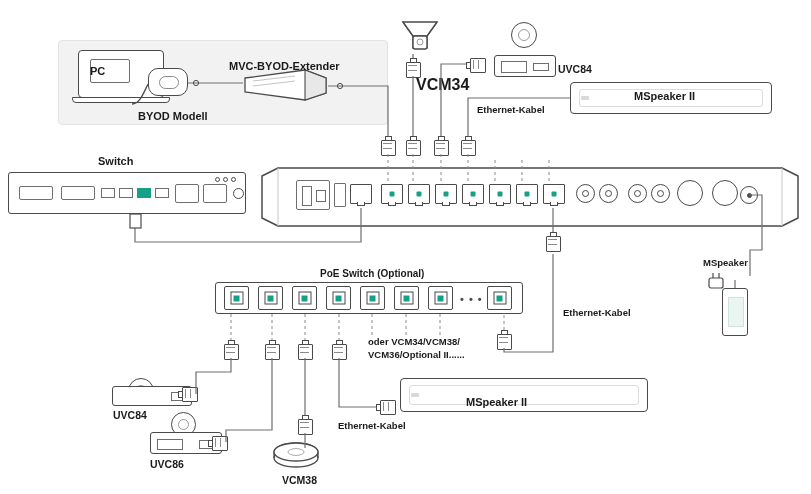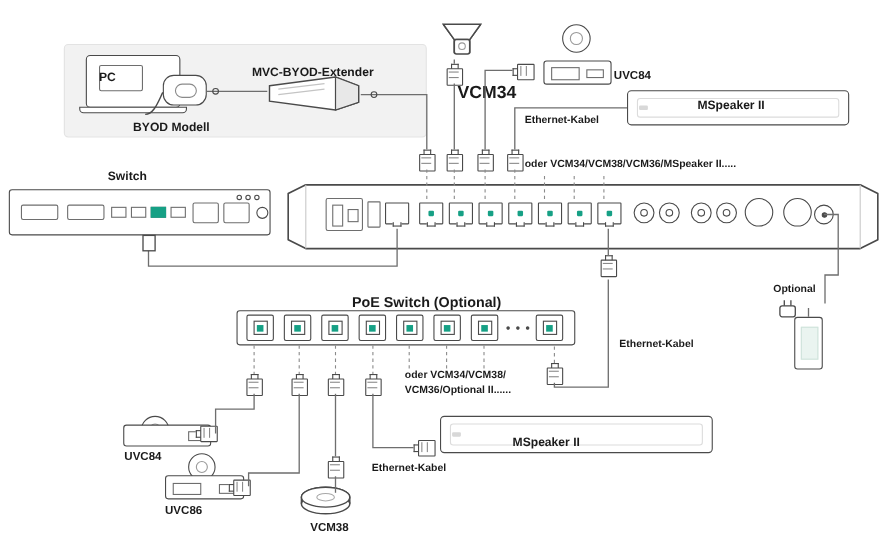--- a/index.html
+++ b/index.html
@@ -200,21 +200,21 @@
 
   <div class="box" style="left:243px; top:68px; width:85px; height:34px;">
     <svg width="85" height="34" viewBox="0 0 85 34">
       <polygon points="2,10 62,2 83,10 83,25 62,32 2,24" fill="#ffffff" stroke="#4a4a4a" stroke-width="1.3"></polygon>
       <polygon points="62,2 83,10 83,25 62,32" fill="#e8e8e8" stroke="#4a4a4a" stroke-width="1.1"></polygon>
       <line x1="10" y1="13" x2="52" y2="8" stroke="#c4c4c4" stroke-width="1"></line>
       <line x1="10" y1="18" x2="52" y2="13" stroke="#c4c4c4" stroke-width="1"></line>
     </svg>
   </div>
   <div class="lbl b" style="left:229px; top:60px; font-size:11px;">MVC-BYOD-Extender</div>
-  <div class="lbl b" style="left:121px; top:110px; font-size:11px;">BYOD  Modell</div>
+  <div class="lbl b" style="left:138px; top:110px; font-size:11px;">BYOD  Modell</div>
 
   <div class="box" style="left:399px; top:18px; width:42px; height:36px;">
     <svg width="42" height="36" viewBox="0 0 42 36">
       <path d="M4 4 L14 18 L14 30 L28 30 L28 18 L38 4" fill="none" stroke="#4a4a4a" stroke-width="1.4" stroke-linejoin="round"></path>
       <path d="M4 4 L14 18 L28 18 L38 4 Z" fill="#ffffff" stroke="#4a4a4a" stroke-width="1.4"></path>
       <rect x="14" y="18" width="14" height="13" rx="2" fill="#ffffff" stroke="#4a4a4a" stroke-width="1.4"></rect>
       <circle cx="21" cy="24" r="3" fill="none" stroke="#9a9a9a" stroke-width="1"></circle>
     </svg>
   </div>
   <div class="lbl b" style="left:416px; top:48px; font-size:16px;margin-top:28px;">VCM34</div>
@@ -229,21 +229,20 @@
   </div>
   <div class="lbl b" style="left:558px; top:63px; font-size:10.5px;">UVC84</div>
 
   <div class="speaker" style="left:570px; top:82px; width:202px; height:32px;">
     <div class="grill"></div>
     <div class="dot"></div>
   </div>
   <div class="lbl b" style="left:634px; top:90px; font-size:11px;">MSpeaker II</div>
 
   <div class="lbl" style="left:477px; top:105px; font-size:9.5px;">Ethernet-Kabel</div>
-  <div class="lbl" style="left:477px; top:145px; font-size:9.5px;">oder VCM34/VCM38/VCM36/MSpeaker II.....</div>
 
   <div class="lbl b" style="left:98px; top:155px; font-size:11px;">Switch</div>
   <div class="box outline" style="left:8px; top:172px; width:238px; height:42px;">
     <div class="box thin" style="left:10px; top:13px; width:34px; height:14px; border-radius:2px;"></div>
     <div class="box thin" style="left:52px; top:13px; width:34px; height:14px; border-radius:2px;"></div>
     <div class="box thin" style="left:92px; top:15px; width:14px; height:10px;"></div>
     <div class="box thin" style="left:110px; top:15px; width:14px; height:10px;"></div>
     <div class="box thin" style="left:128px; top:15px; width:14px; height:10px;"></div>
     <div class="box thin" style="left:146px; top:15px; width:14px; height:10px;"></div>
     <div class="box" style="left:128px; top:15px; width:14px; height:10px; background:#16a085;"></div>
@@ -312,21 +311,21 @@
   </div>
   <div class="circ" style="left:651px; top:184px; width:19px; height:19px;">
     <div class="circ" style="left:5px; top:5px; width:7px; height:7px; border-width:1px;"></div>
   </div>
   <div class="circ" style="left:677px; top:180px; width:26px; height:26px;"></div>
   <div class="circ" style="left:712px; top:180px; width:26px; height:26px;"></div>
   <div class="circ" style="left:740px; top:186px; width:18px; height:18px;">
     <div class="circ" style="left:6px; top:6px; width:5px; height:5px; border-width:1px; background:#4a4a4a;"></div>
   </div>
 
-  <div class="lbl b" style="left:320px; top:268px; font-size:13px;">PoE Switch (Optional)</div>
+  <div class="lbl b" style="left:320px; top:268px; font-size:10px;">PoE Switch (Optional)</div>
   <div class="box outline" style="left:215px; top:282px; width:308px; height:32px;"></div>
 
   <div class="poe-port" style="left:224px; top:286px; width:25px; height:24px;">
       <div class="poe-inner">
         <div class="g"></div>
       </div>
     </div>
   <div class="poe-port" style="left:258px; top:286px; width:25px; height:24px;">
       <div class="poe-inner">
         <div class="g"></div>
@@ -362,21 +361,21 @@
       <div class="poe-inner">
         <div class="g"></div>
       </div>
     </div>
 
   <div class="lbl" style="left:368px; top:337px; font-size:9.5px;">oder  VCM34/VCM38/</div>
   <div class="lbl" style="left:368px; top:350px; font-size:9.5px;">VCM36/Optional II......</div>
 
   <div class="lbl" style="left:563px; top:308px; font-size:9.5px;">Ethernet-Kabel</div>
 
-  <div class="lbl" style="left:703px; top:258px; font-size:9.5px;">Optional</div>
+  <div class="lbl" style="left:703px; top:258px; font-size:9.5px;">MSpeaker</div>
   <div class="box" style="left:706px; top:272px; width:20px; height:18px;">
     <svg width="20" height="18" viewBox="0 0 20 18">
       <rect x="3" y="6" width="14" height="10" rx="2" fill="#ffffff" stroke="#4a4a4a" stroke-width="1.2"></rect>
       <line x1="7" y1="6" x2="7" y2="1" stroke="#4a4a4a" stroke-width="1.2"></line>
       <line x1="13" y1="6" x2="13" y2="1" stroke="#4a4a4a" stroke-width="1.2"></line>
     </svg>
   </div>
   <div class="box outline" style="left:722px; top:288px; width:26px; height:48px; border-radius:3px;">
     <div class="box" style="left:5px; top:8px; width:16px; height:30px; background:#eaf4f0; border:1px solid #cfe3db;"></div>
   </div>

